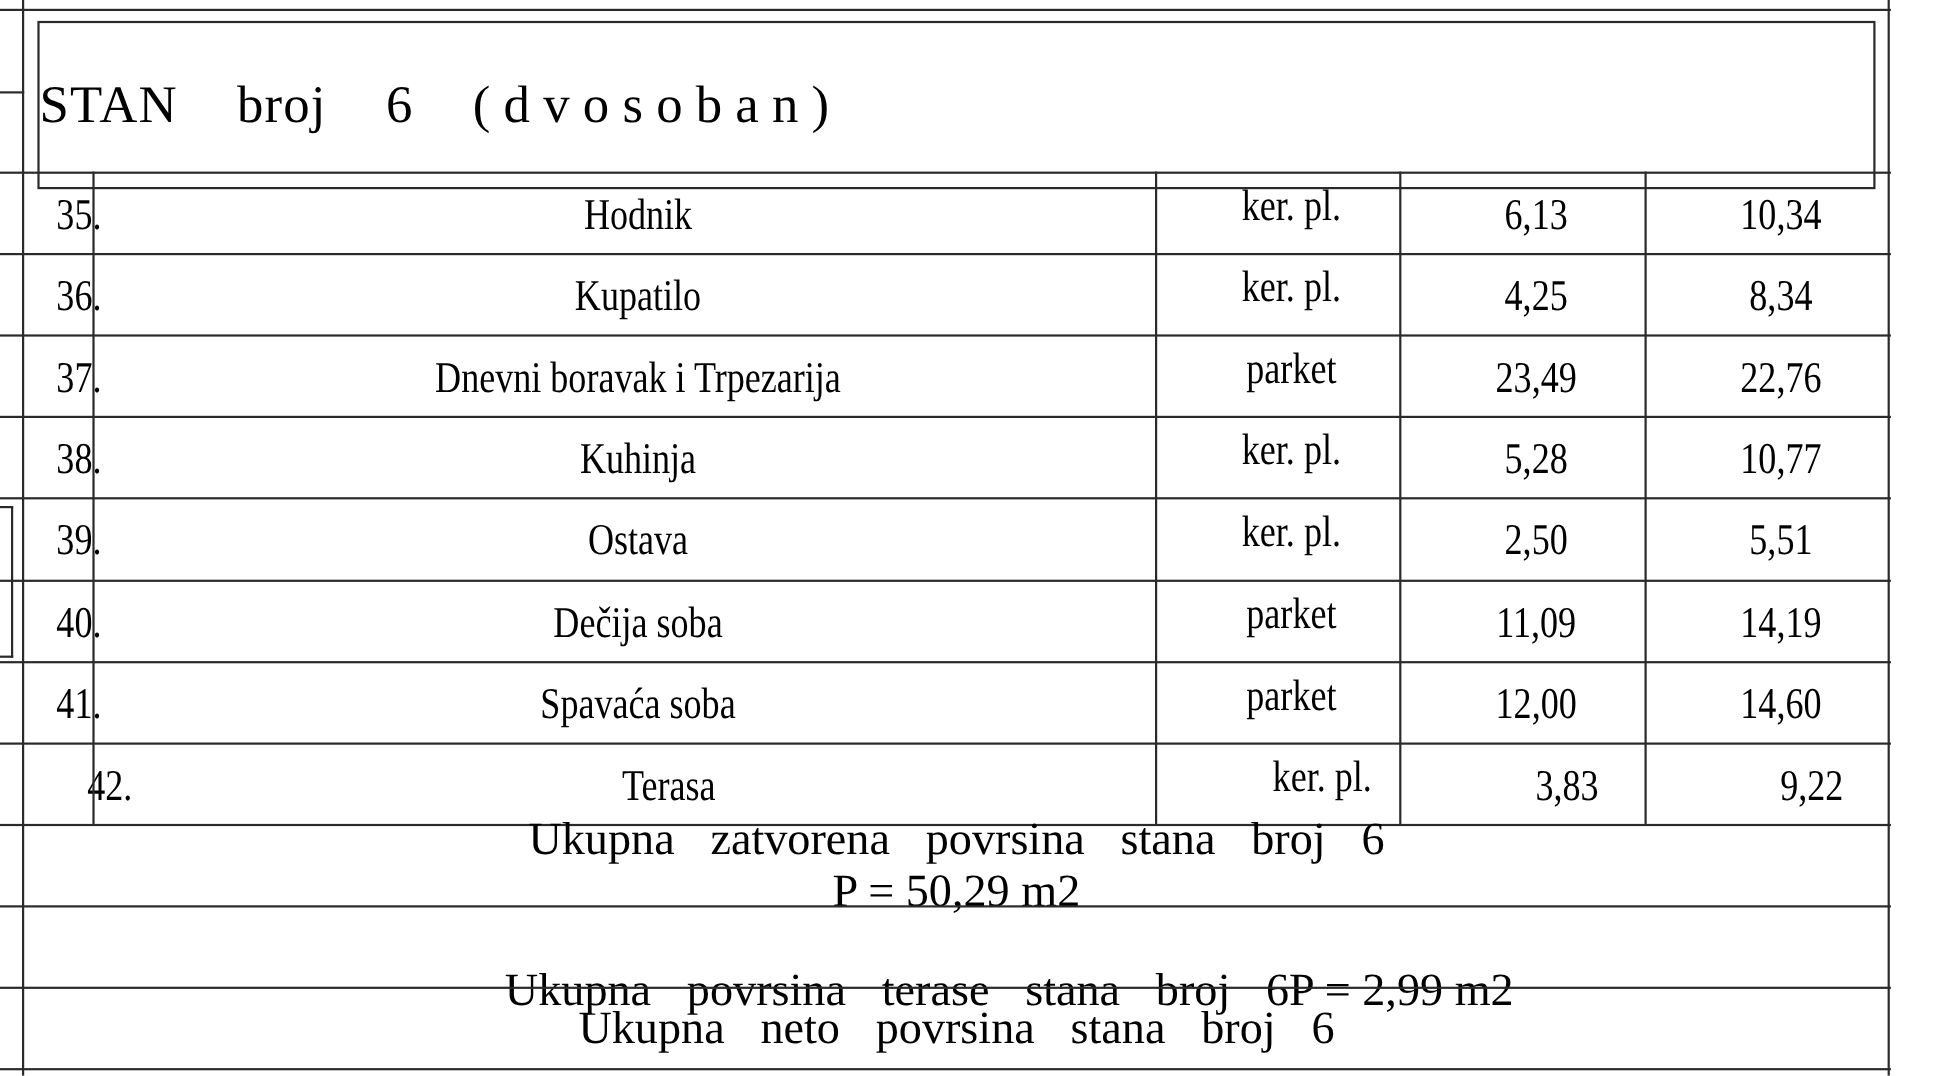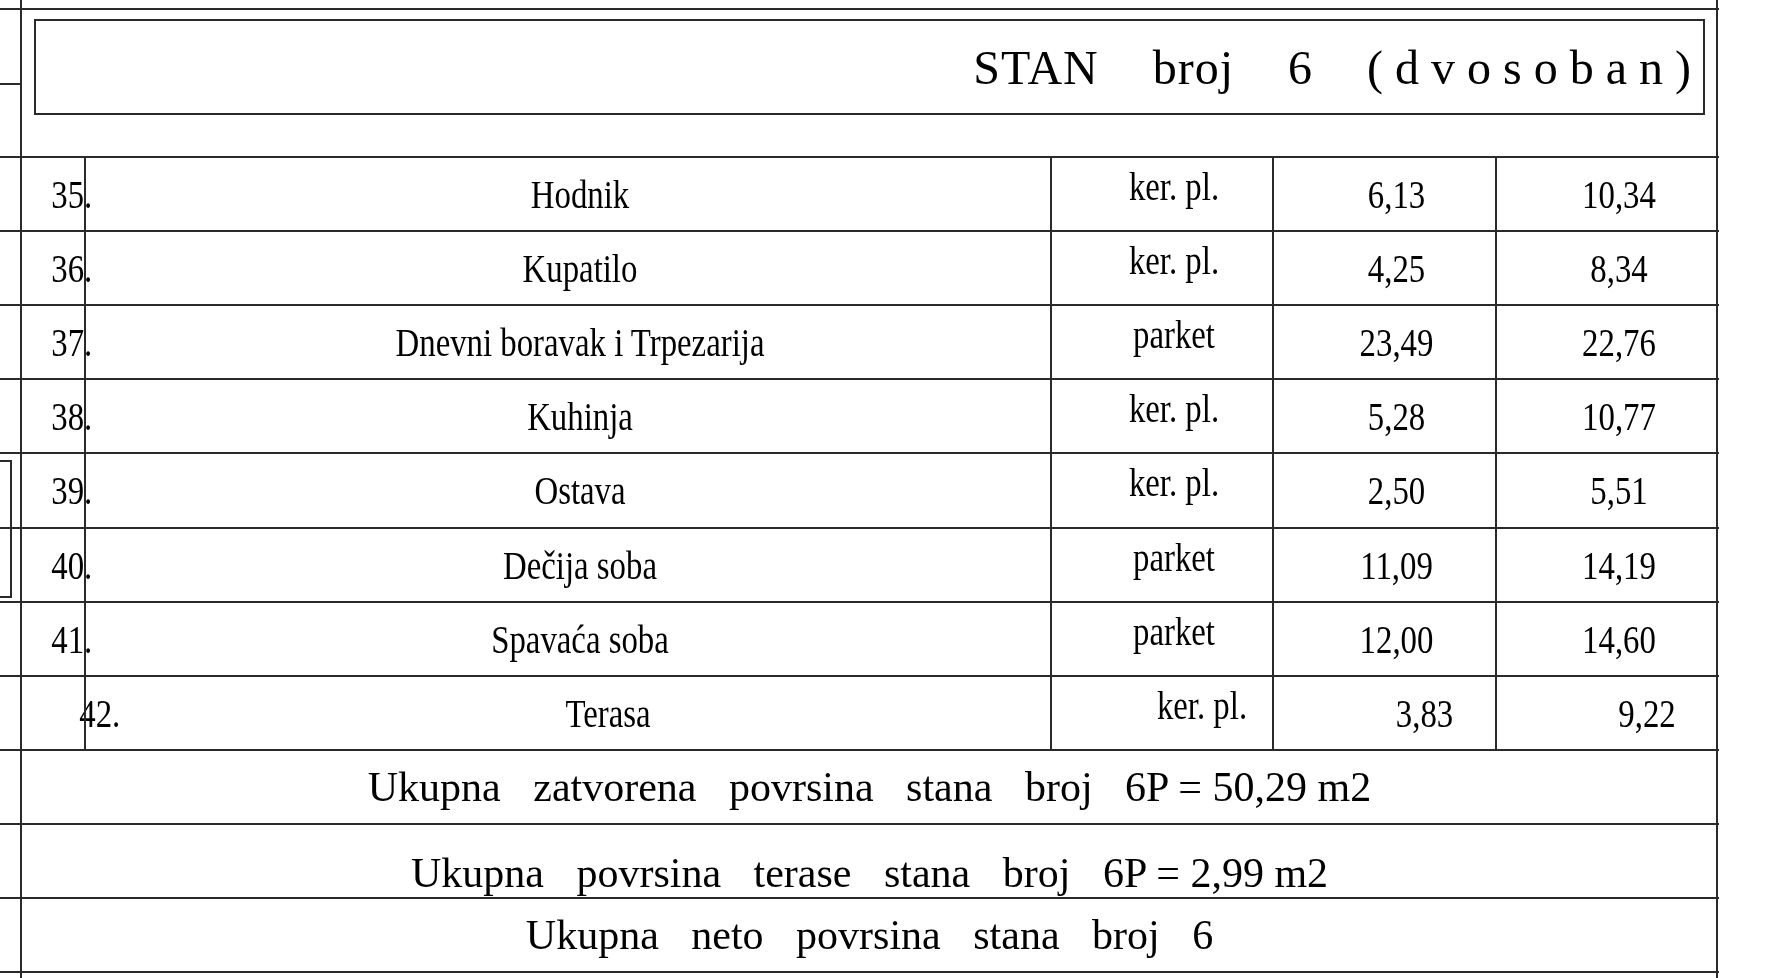--- a/index.html
+++ b/index.html
@@ -1,22 +1,22 @@
 <!DOCTYPE html>
 <html><head>
   <meta charset="utf-8">
   <style>
     html, body { margin: 0; padding: 0; background: #ffffff; }
     body { width: 1780px; height: 978px; position: relative; overflow: hidden;
            font-family: "Liberation Serif", "DejaVu Serif", serif; color: #000; }
     .hline { position: absolute; height: 2px; background: #2a2a2a; }
     .vline { position: absolute; width: 2px; background: #2a2a2a; }
-    .title-box { position: absolute; left: 34px; top: 19px; width: 1671px; height: 96px;
+    .title-box { position: absolute; left: 34px; top: 19px; width: 1671px; height: 153px;
                  border: 2px solid #2a2a2a; box-sizing: border-box;
-                 display: flex; align-items: center; justify-content: flex-end; }
+                 display: flex; align-items: center; justify-content: flex-start; }
     .title-text { font-size: 48px; letter-spacing: 1px; word-spacing: 14px; white-space: pre; }
     .title-text .spaced { letter-spacing: 12px; }
     .row { position: absolute; left: 32px; width: 1536px; height: 74px; }
     .cell { position: absolute; top: 0; height: 74px; display: flex; align-items: center;
             justify-content: center; font-size: 40px; transform: scaleX(0.82);
             white-space: nowrap; }
     .cell.num { left: 2px; width: 64px; justify-content: flex-end; padding-right: 0; }
     .cell.name { left: 66px; width: 964px; }
     .cell.floor { left: 1032px; width: 220px; align-items: flex-start; padding-top: 6px; height: 68px; }
     .cell.area { left: 1254px; width: 221px; }
@@ -108,19 +108,19 @@
     </div>
     <div class="hline" style="left: 0px; top: 749px; width: 1719px;"></div>
   </div>
 
 <div class="vline" style="left:84px;top:156px;height:594px;"></div>
 <div class="vline" style="left:1050px;top:156px;height:594px;"></div>
 <div class="vline" style="left:1272px;top:156px;height:594px;"></div>
 <div class="vline" style="left:1495px;top:156px;height:594px;"></div>
 
 <div id="summaries">
-    <div class="summary" style="top: 750px;"><span>Ukupna zatvorena povrsina stana broj 6</span>  <span class="tight">P = 50,29 m2</span></div>
+    <div class="summary" style="top: 750px; flex-direction: column;"><span>Ukupna zatvorena povrsina stana broj 6</span>  <span class="tight">P = 50,29 m2</span></div>
     <div class="hline" style="left: 0px; top: 823px; width: 1719px;"></div>
-    <div class="summary" style="top: 836px;"><span>Ukupna povrsina terase stana broj 6</span>  <span class="tight">P = 2,99 m2</span></div>
+    <div class="summary" style="top: 864px; padding-left: 48px;"><span>Ukupna povrsina terase stana broj 6</span>  <span class="tight">P = 2,99 m2</span></div>
     <div class="hline" style="left: 0px; top: 897px; width: 1719px;"></div>
     <div class="summary" style="top: 898px;"><span>Ukupna neto povrsina stana broj 6</span>  </div>
     <div class="hline" style="left: 0px; top: 971px; width: 1719px;"></div>
   </div>
 
 </body></html>

